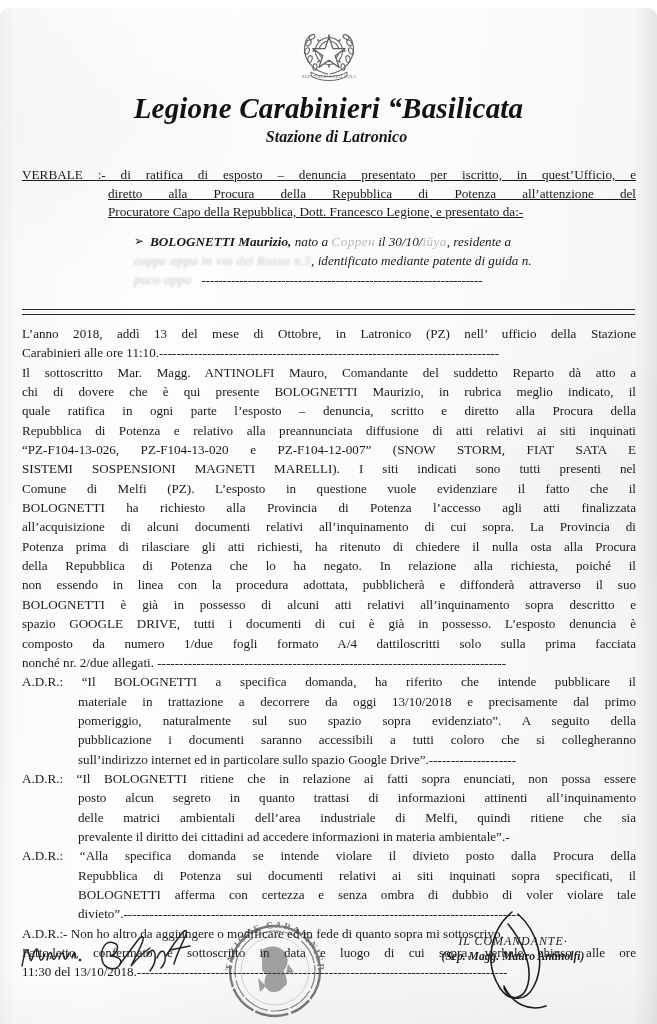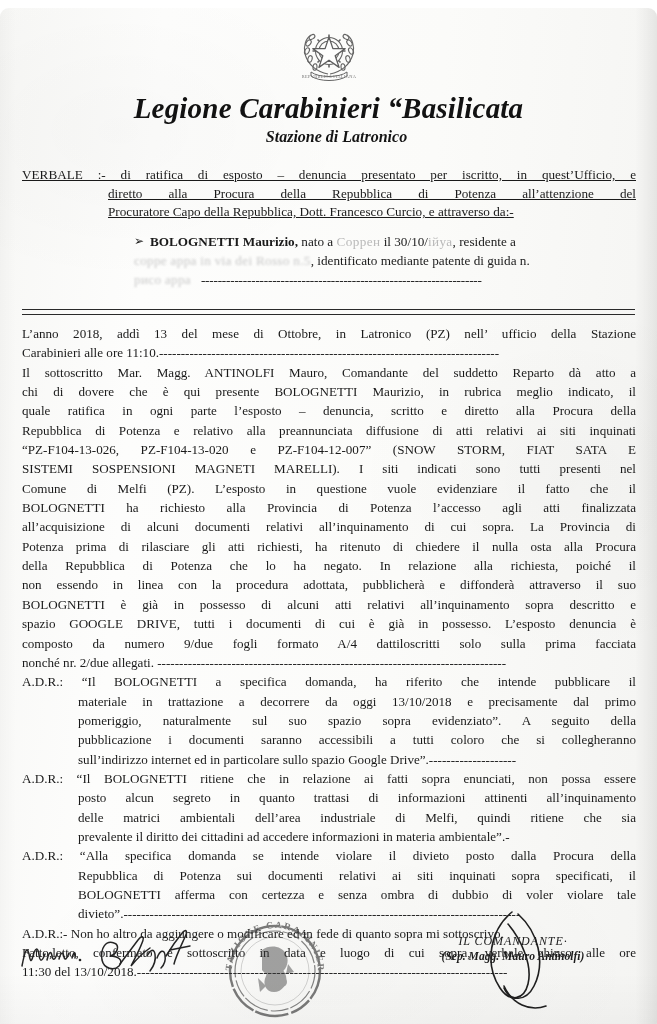--- a/index.html
+++ b/index.html
@@ -104,20 +104,21 @@
     left: 22px;
     top: 224px;
     width: 614px;
     font-size: 13.2px;
     line-height: 19px;
   }
   .subject .row {
     display: block;
     padding-left: 112px;
     white-space: nowrap;
+    font-style: italic;
   }
   .subject .bullet {
     position: absolute;
     left: 112px;
     top: 0;
     font-size: 12px;
   }
   .subject .row1 { padding-left: 128px; }
   .nm { font-weight: bold; }
   
@@ -251,21 +252,21 @@
       <text x="32" y="53.6" font-family="'Liberation Serif', serif" font-size="4.4" fill="#4a4a4a" text-anchor="middle" letter-spacing="0.3">REPVBBLICA ITALIANA</text>
     </svg>
   </div>
 
   <div class="org-title">Legione Carabinieri “Basilicata</div>
   <div class="org-sub">Stazione di Latronico</div>
 
   <div class="intro">
     <span class="ln">VERBALE :- di  ratifica di  esposto – denuncia presentato per iscritto, in quest’Ufficio, e</span>
     <span class="ln hang">diretto alla Procura della Repubblica di Potenza all’attenzione del</span>
-    <span class="ln hang last">Procuratore Capo della Repubblica, Dott. Francesco Curcio, e attraverso da:-</span>
+    <span class="ln hang last">Procuratore Capo della Repubblica, Dott. Francesco Legione, e presentato da:-</span>
   </div>
 
   <div class="subject">
     <span class="bullet">➢</span>
     <span class="row row1">
       <span class="nm">BOLOGNETTI Maurizio,</span><span> nato a </span><span class="redact">Соррен</span><span> il 30/10/</span><span class="redact">ійуа</span><span>, residente a</span>
     </span>
     <span class="row">
       <span class="redact-strong">сорре арра in via dei Rosso n.5</span><span>, identificato mediante patente di guida n.</span>
     </span>
@@ -286,21 +287,21 @@
       <span class="ln">“PZ-F104-13-026, PZ-F104-13-020 e PZ-F104-12-007” (SNOW STORM, FIAT SATA  E</span>
       <span class="ln">SISTEMI SOSPENSIONI MAGNETI MARELLI). I siti indicati sono tutti presenti nel</span>
       <span class="ln">Comune di Melfi (PZ). L’esposto in questione vuole evidenziare  il fatto che il</span>
       <span class="ln">BOLOGNETTI ha richiesto alla Provincia di Potenza l’accesso agli atti finalizzata</span>
       <span class="ln">all’acquisizione di alcuni documenti relativi all’inquinamento di cui sopra. La Provincia di</span>
       <span class="ln">Potenza prima di rilasciare gli atti richiesti, ha ritenuto di chiedere il nulla osta alla Procura</span>
       <span class="ln">della Repubblica di Potenza che lo ha negato. In relazione alla richiesta, poiché il</span>
       <span class="ln">non essendo in linea con la procedura adottata, pubblicherà e diffonderà attraverso il suo</span>
       <span class="ln">BOLOGNETTI è già in possesso di alcuni atti relativi all’inquinamento sopra descritto e</span>
       <span class="ln">spazio GOOGLE DRIVE, tutti i documenti di cui è già in possesso. L’esposto denuncia è</span>
-      <span class="ln">composto da  numero 9/due fogli formato A/4 dattiloscritti  solo sulla prima facciata</span>
+      <span class="ln">composto da  numero 1/due fogli formato A/4 dattiloscritti  solo sulla prima facciata</span>
       <span class="ln flush">nonché nr. 2/due allegati. --------------------------------------------------------------------------------</span>
       <span class="ln">A.D.R.: “Il BOLOGNETTI a specifica domanda, ha riferito che intende pubblicare il</span>
       <span class="ln ind">materiale in trattazione a decorrere da oggi 13/10/2018 e precisamente dal primo</span>
       <span class="ln ind">pomeriggio, naturalmente sul suo spazio sopra evidenziato”. A seguito della</span>
       <span class="ln ind">pubblicazione i documenti saranno accessibili a tutti coloro che si collegheranno</span>
       <span class="ln ind flush">sull’indirizzo internet ed in particolare sullo spazio Google Drive”.--------------------</span>
       <span class="ln">A.D.R.: “Il BOLOGNETTI ritiene che in relazione ai fatti sopra enunciati, non possa essere</span>
       <span class="ln ind">posto alcun segreto in quanto trattasi di informazioni attinenti all’inquinamento</span>
       <span class="ln ind">delle matrici ambientali dell’area industriale di Melfi, quindi ritiene che sia</span>
       <span class="ln ind flush">prevalente il diritto dei cittadini ad accedere informazioni in materia ambientale”.-</span>

